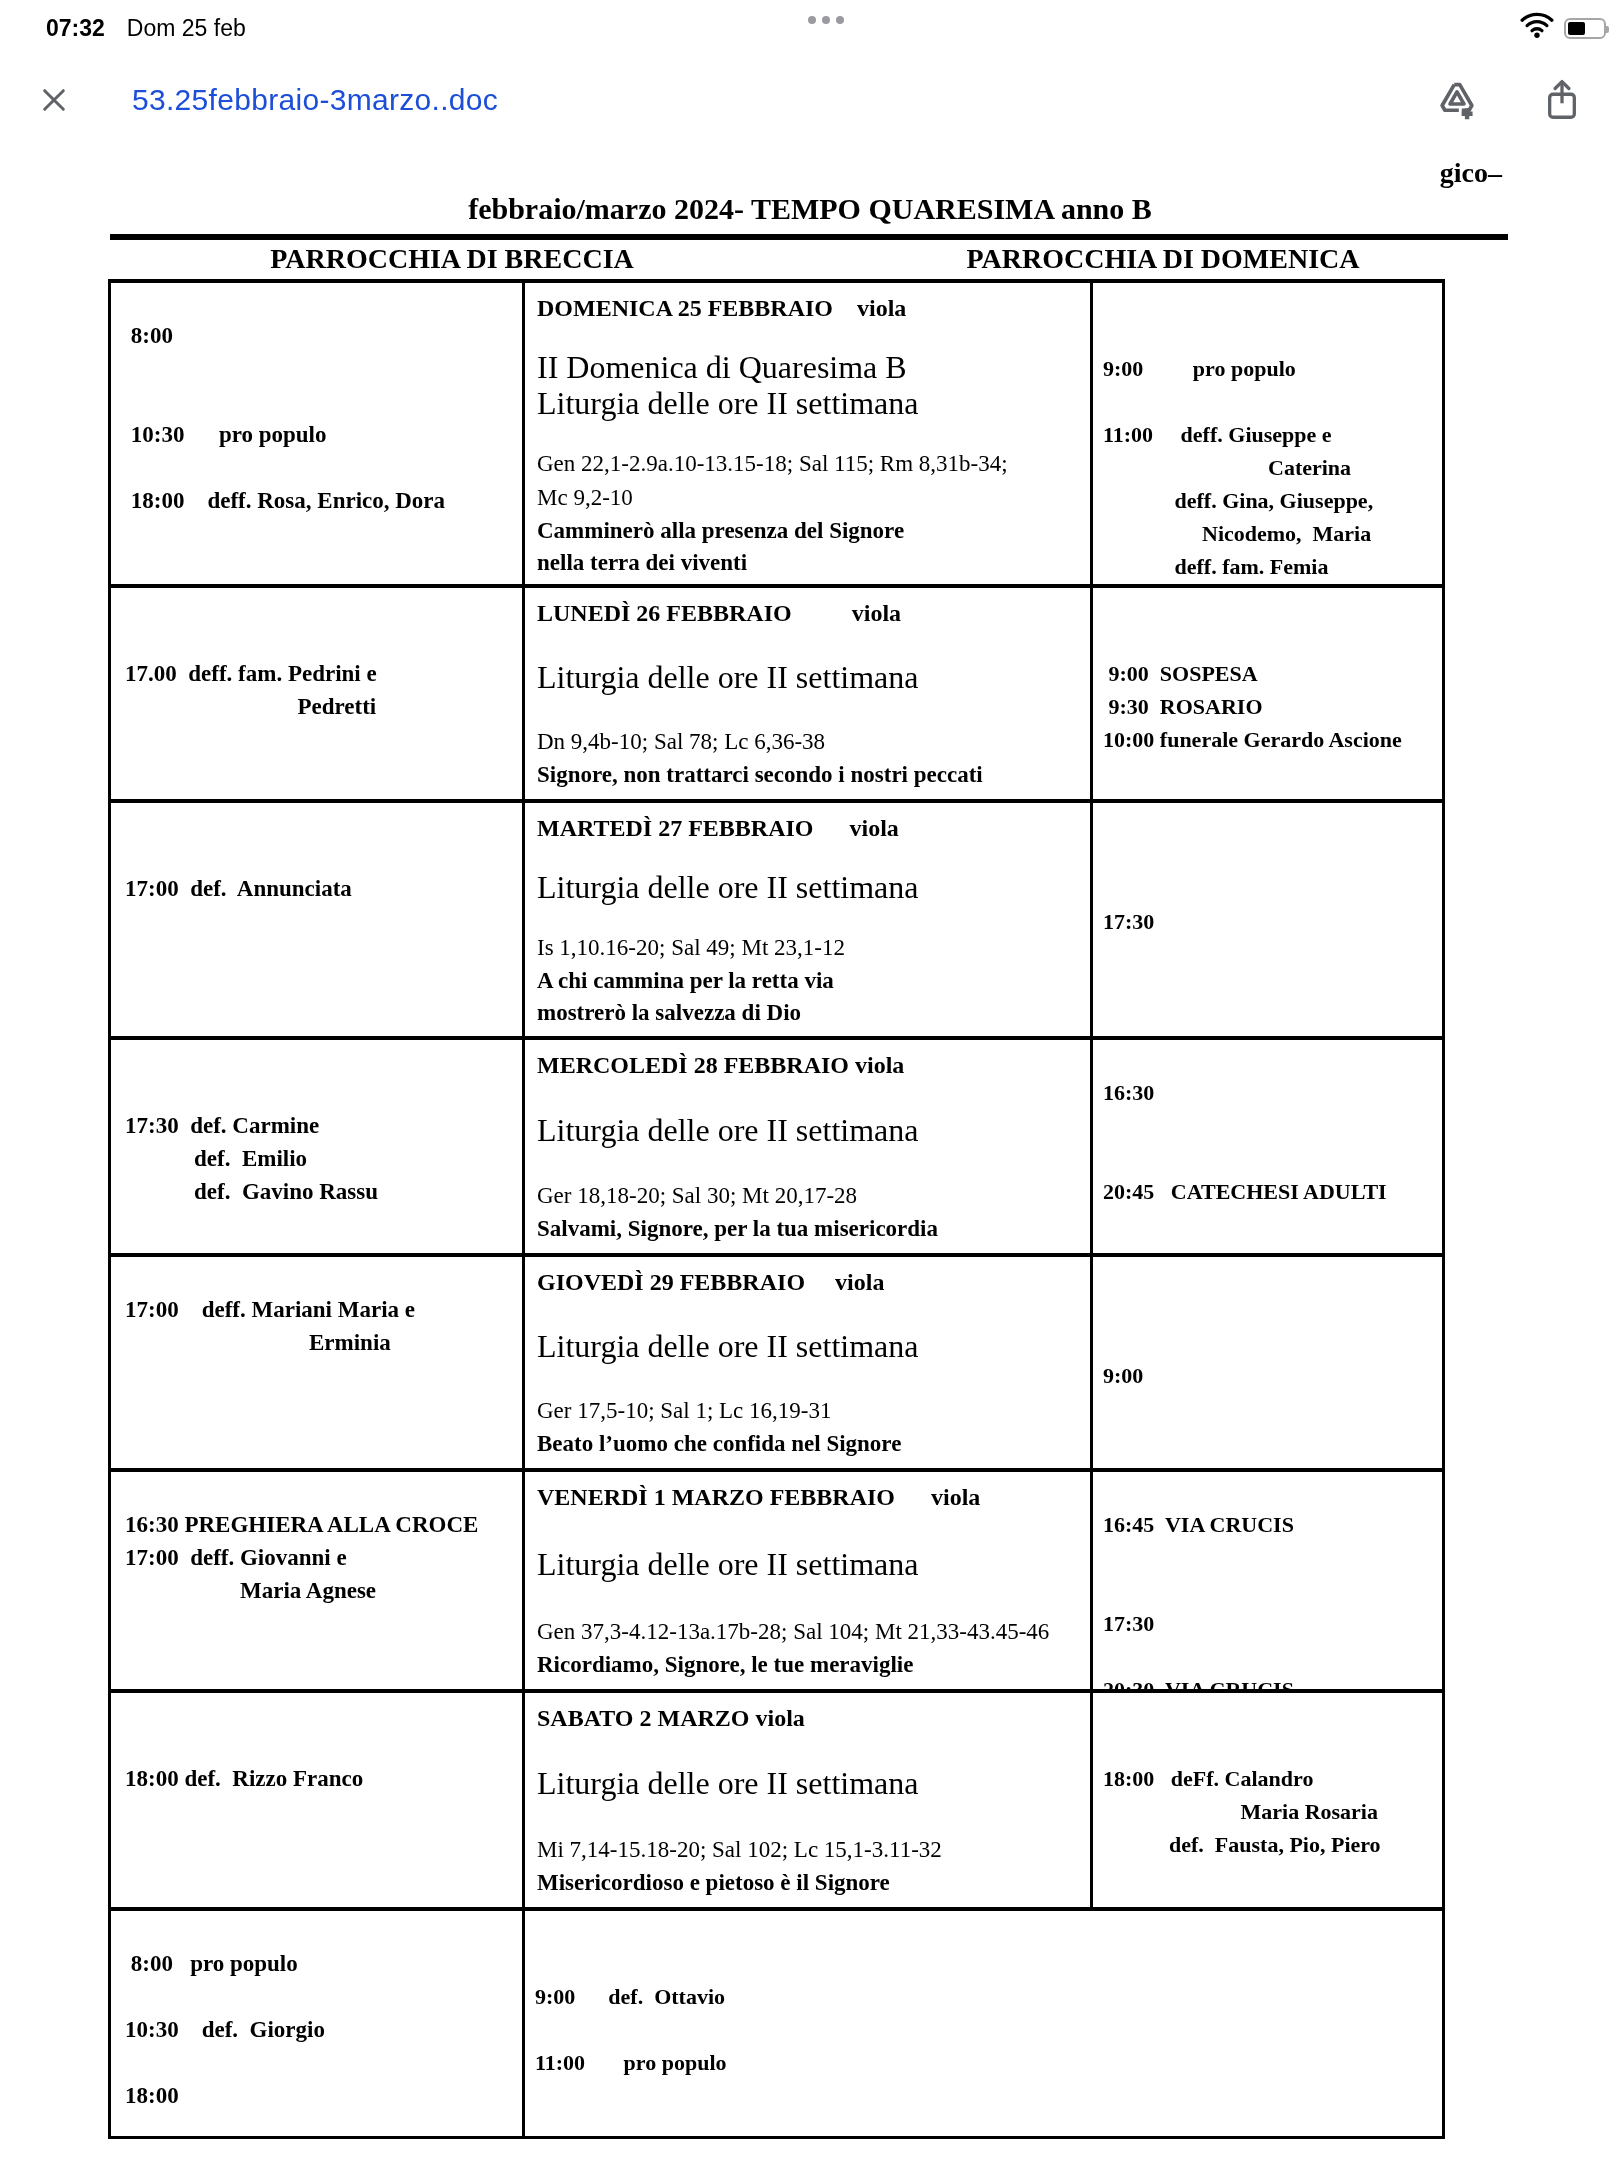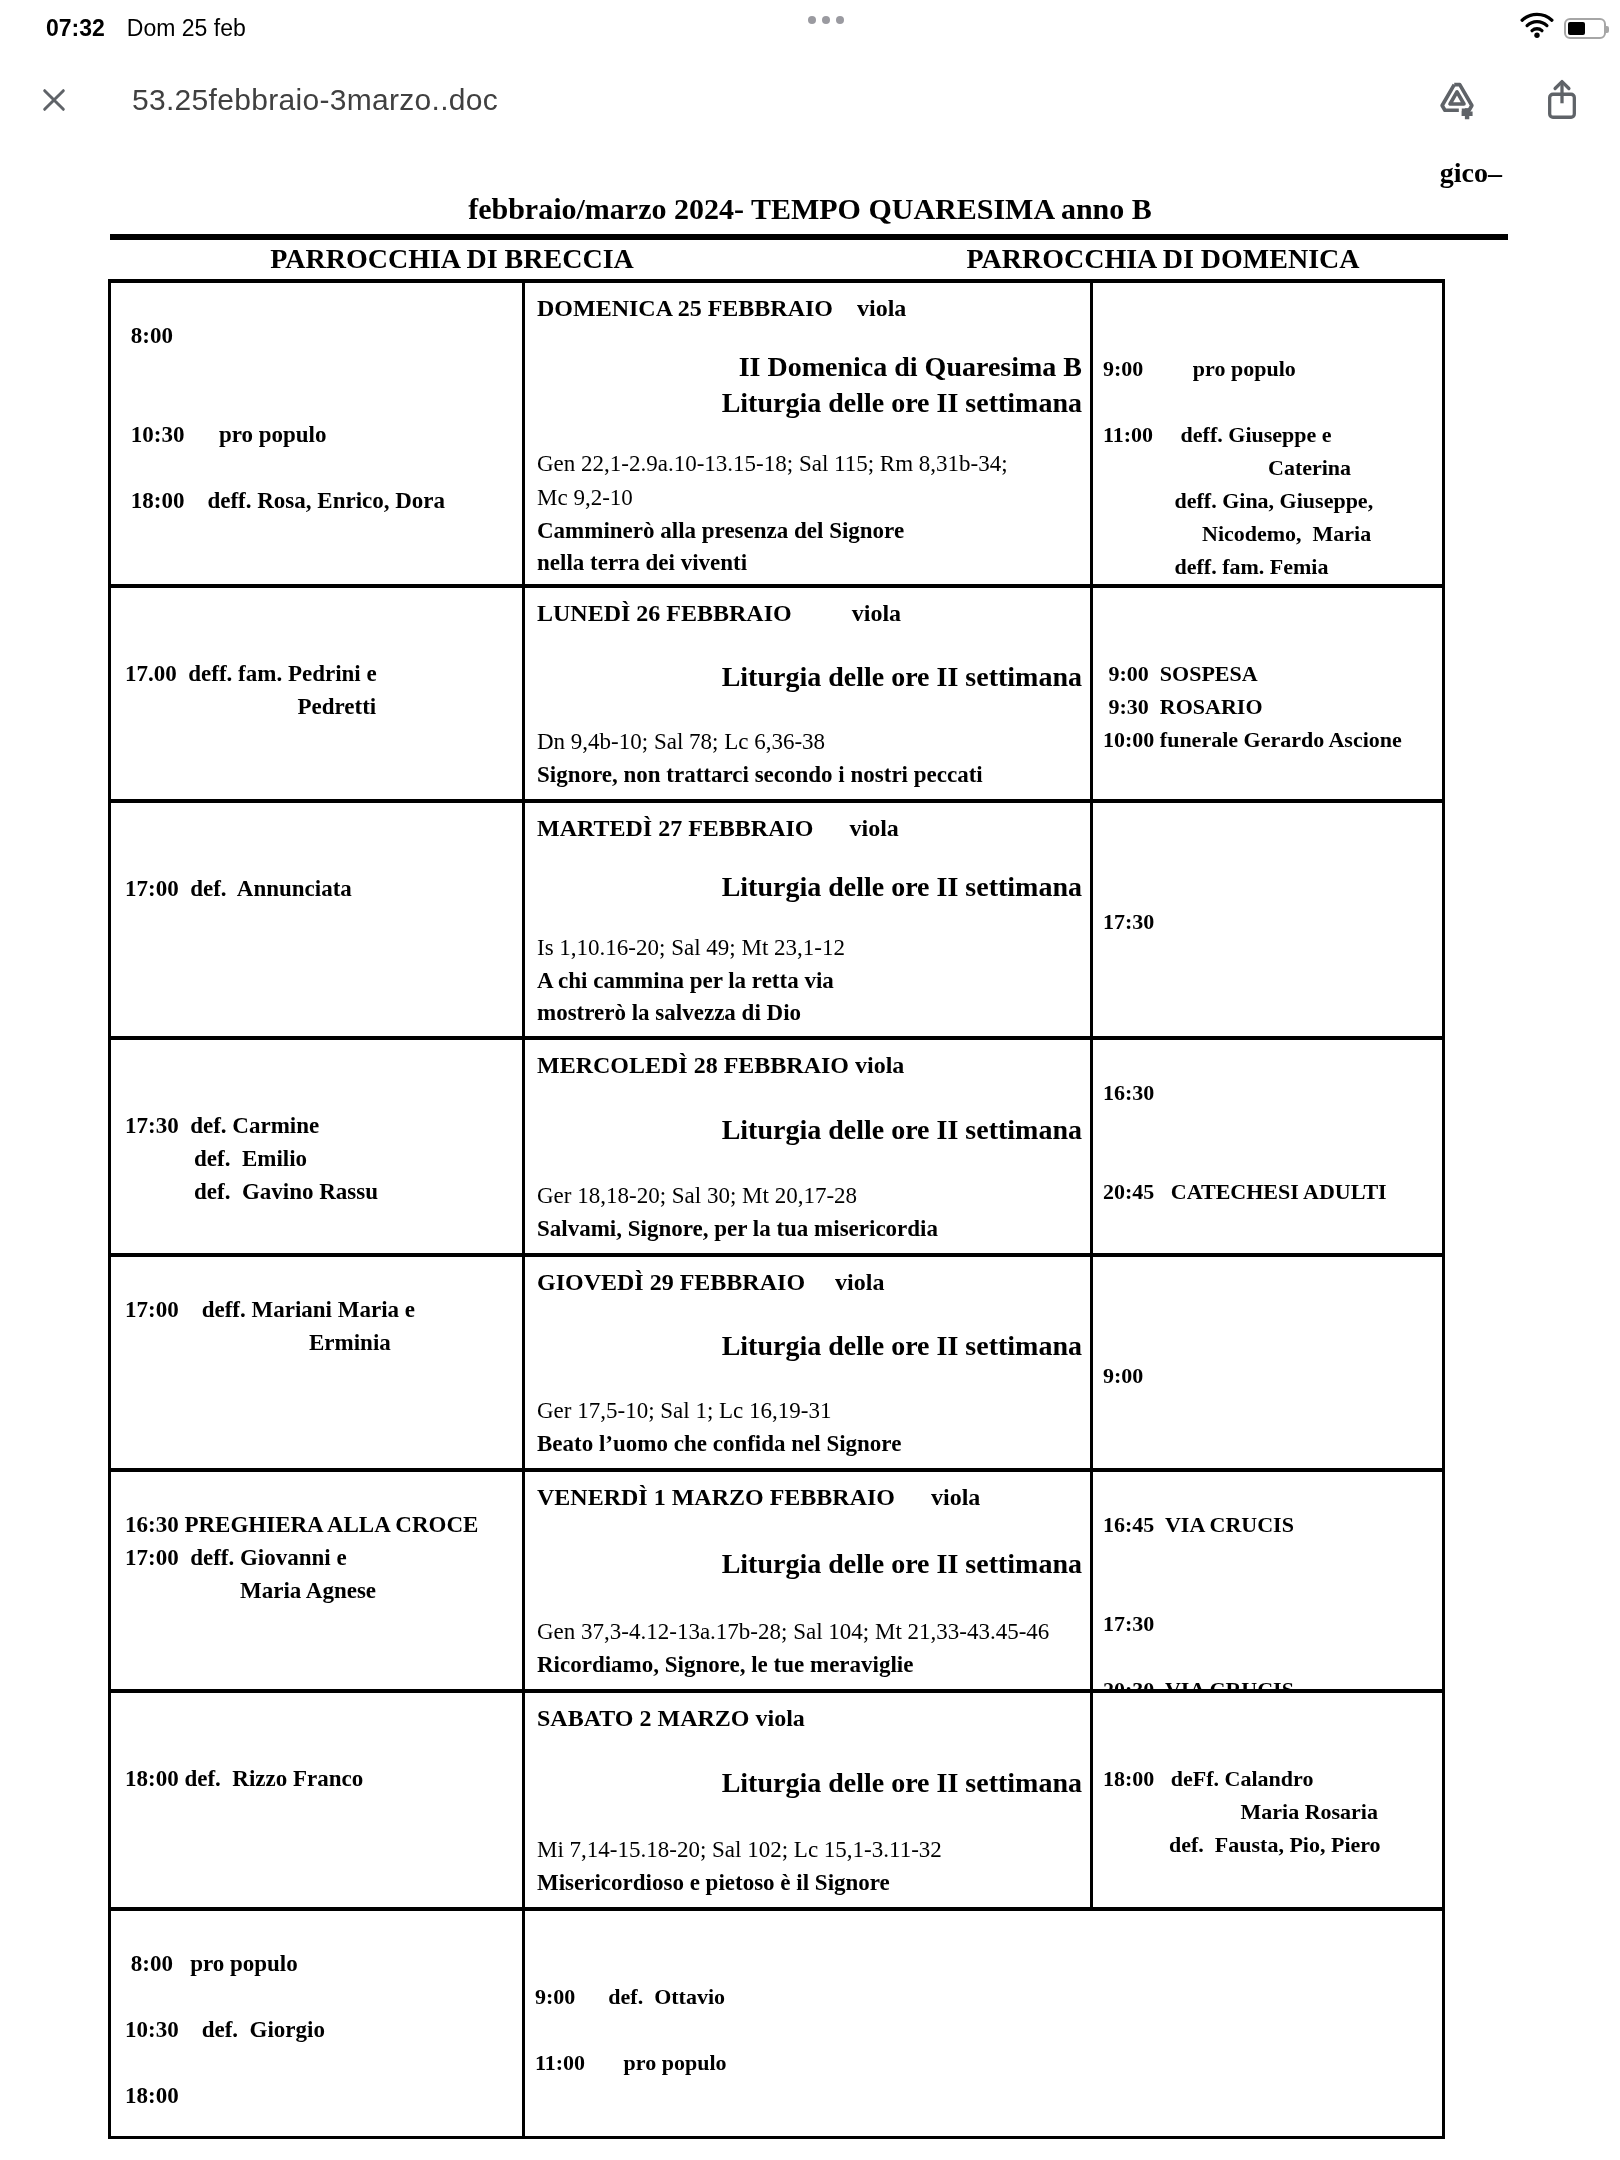--- a/index.html
+++ b/index.html
@@ -24,21 +24,21 @@
     background:#000;border-radius:2px;}
   .battery .nub{position:absolute;right:-5px;top:6px;width:3px;height:7px;
     background:rgba(0,0,0,.35);border-radius:0 2px 2px 0;}
 
   
   .toolbar{position:absolute;top:50px;left:0;width:1620px;height:100px;
     display:flex;align-items:center;padding:0 38px;box-sizing:border-box;
     font-family:"Liberation Sans",sans-serif;background:#fff;}
   .icon-btn{background:none;border:none;padding:0;cursor:pointer;display:flex;
     align-items:center;justify-content:center;}
-  .filename{margin-left:62px;font-size:30px;color:#404040;letter-spacing:.3px;}
+  .filename{margin-left:62px;font-size:30px;color:#1d4ed8;letter-spacing:.3px;}
   .tb-right{margin-left:auto;display:flex;align-items:center;gap:62px;}
   .toolbar svg{display:block;}
 
   .shadow{position:absolute;top:150px;left:0;width:1620px;height:26px;
     background:linear-gradient(to bottom,rgba(50,50,50,.28),rgba(50,50,50,0));
     pointer-events:none;}
 
   
   .doc{position:absolute;top:150px;left:0;width:1620px;height:2010px;background:#fff;}
   .overflow-text{text-align:right;padding-right:118px;font-size:28px;font-weight:700;
@@ -60,21 +60,21 @@
   .r4{height:215px}.r5{height:221px}.r6{height:218px}.r7{height:225px}
 
   .cell{box-sizing:border-box;overflow:hidden;font-size:23px;line-height:33px;gap:26px;}
   .breccia{width:414px;border-right:3px solid #000;padding:36px 6px 8px 14px;
     font-weight:700;white-space:pre-wrap;}
   .mid{width:568px;border-right:3px solid #000;padding:10px 8px 8px 12px;
     display:flex;flex-direction:column;justify-content:space-between;}
   .prestino{flex:1;padding:36px 4px 8px 10px;font-weight:700;
     white-space:pre-wrap;font-size:22px;}
   .day{font-weight:700;font-size:24px;white-space:pre;line-height:30px;}
-  .centerb{text-align:right;font-weight:700;font-size:28px;white-space:pre-line;
+  .centerb{text-align:left;font-weight:400;font-size:32px;white-space:pre-line;
     line-height:36px;}
   .readings{font-weight:400;white-space:pre-line;line-height:34px;}
   .psalm{font-weight:700;white-space:pre-line;line-height:32px;}
 </style>
 </head>
 <body>
 
 <div class="status-bar">
   <div class="sb-left">
     <span class="sb-time">07:32</span>

